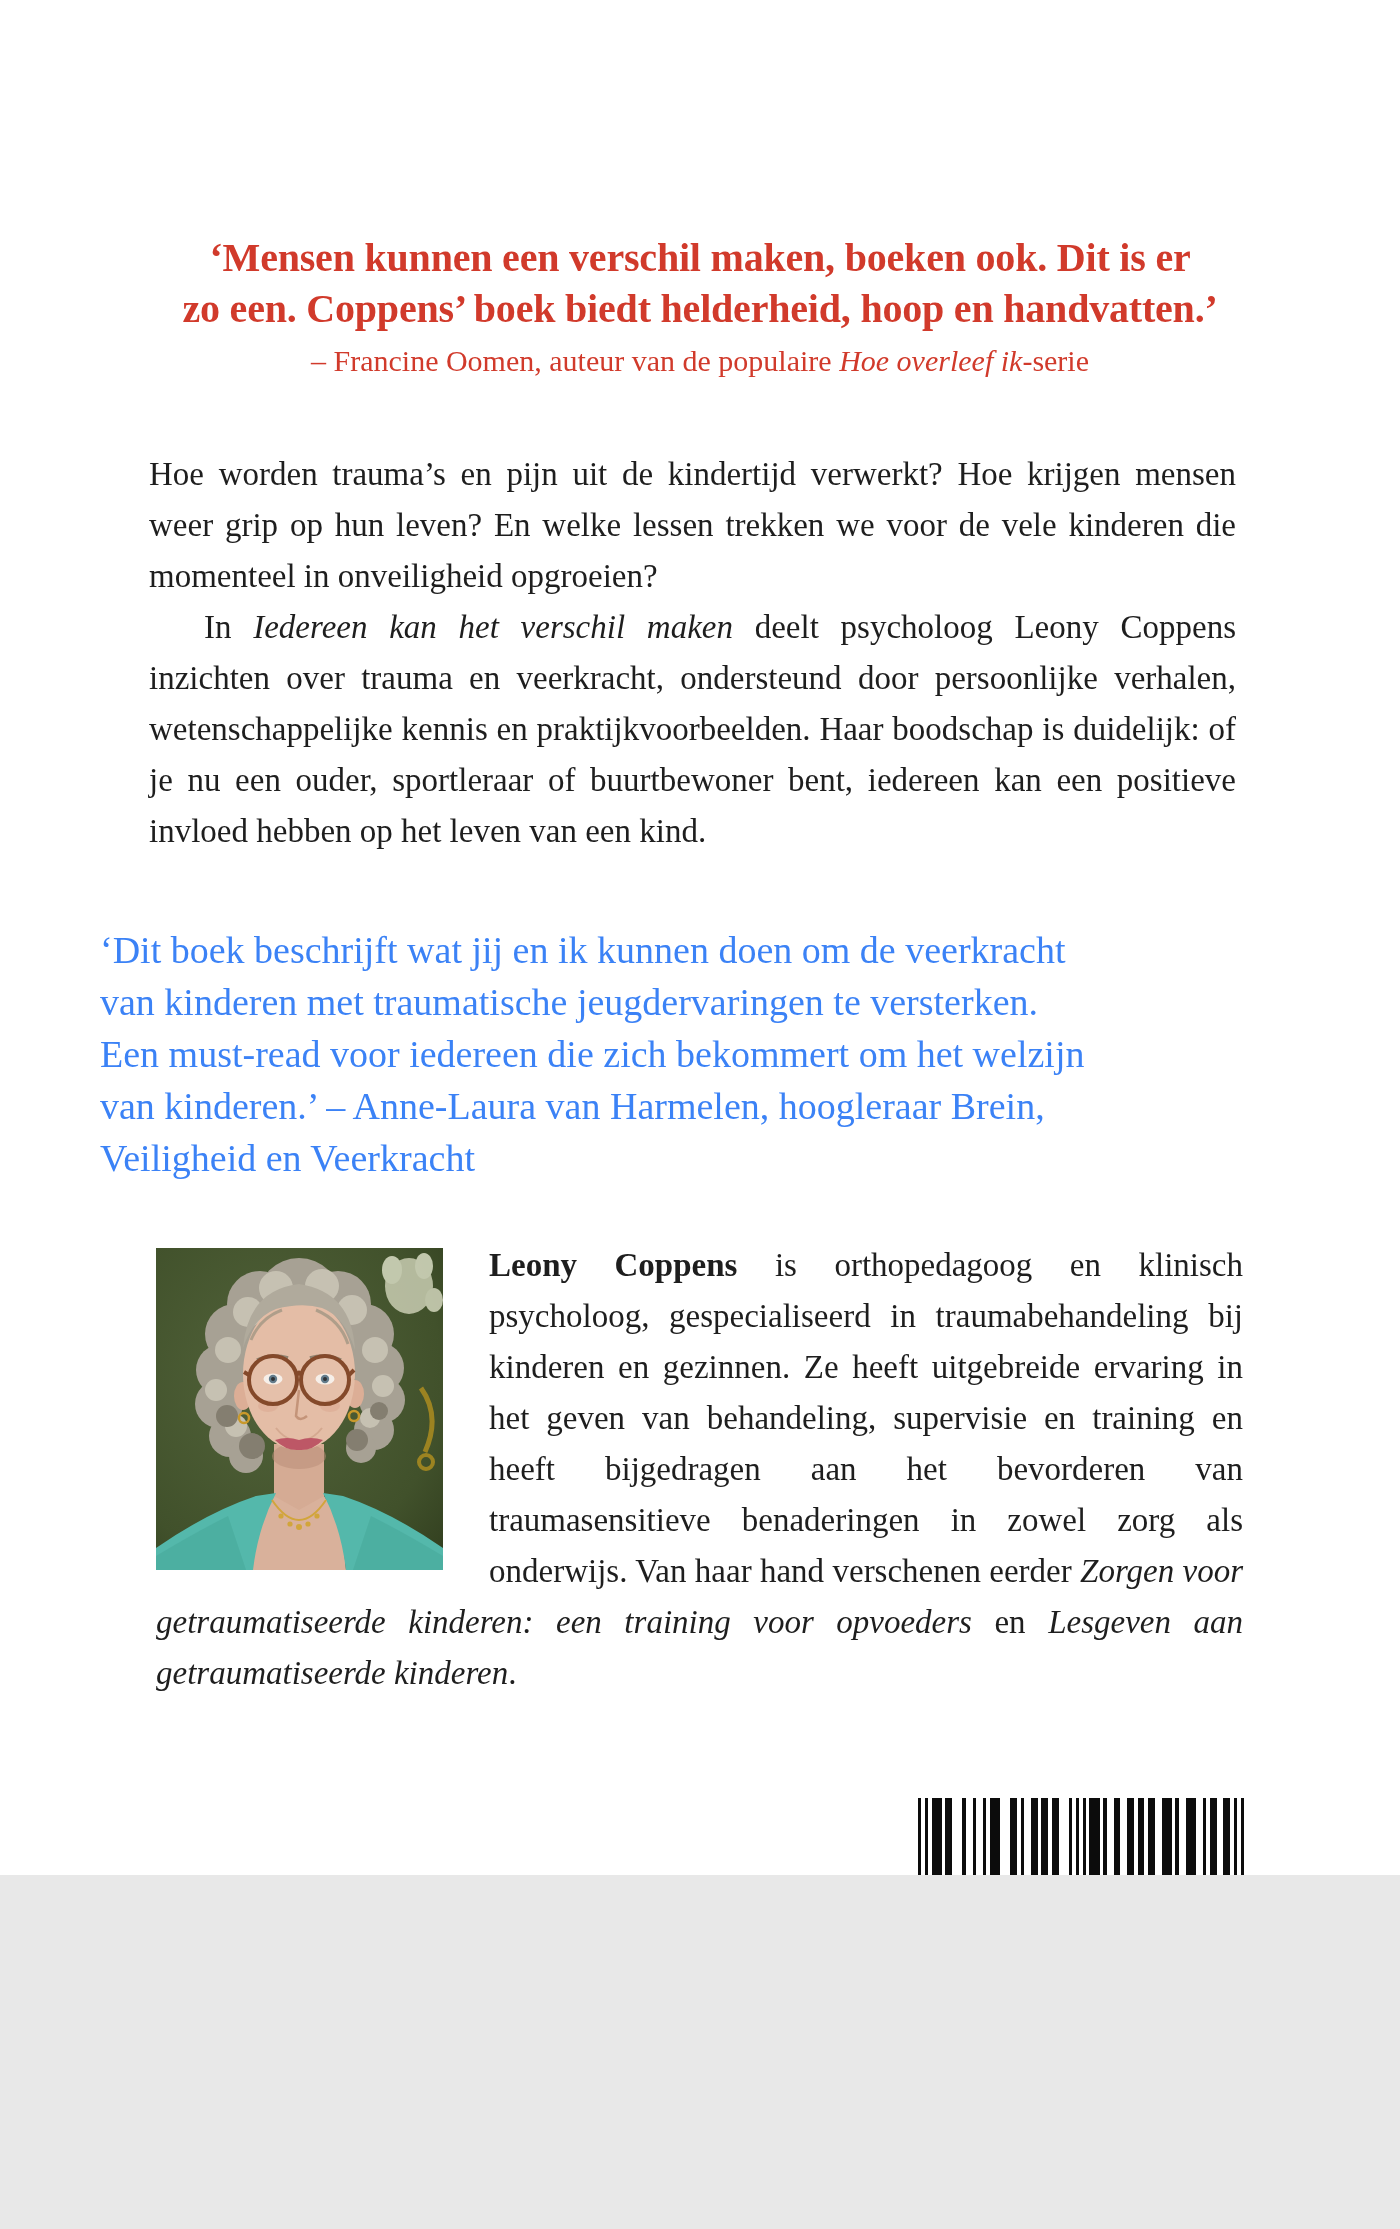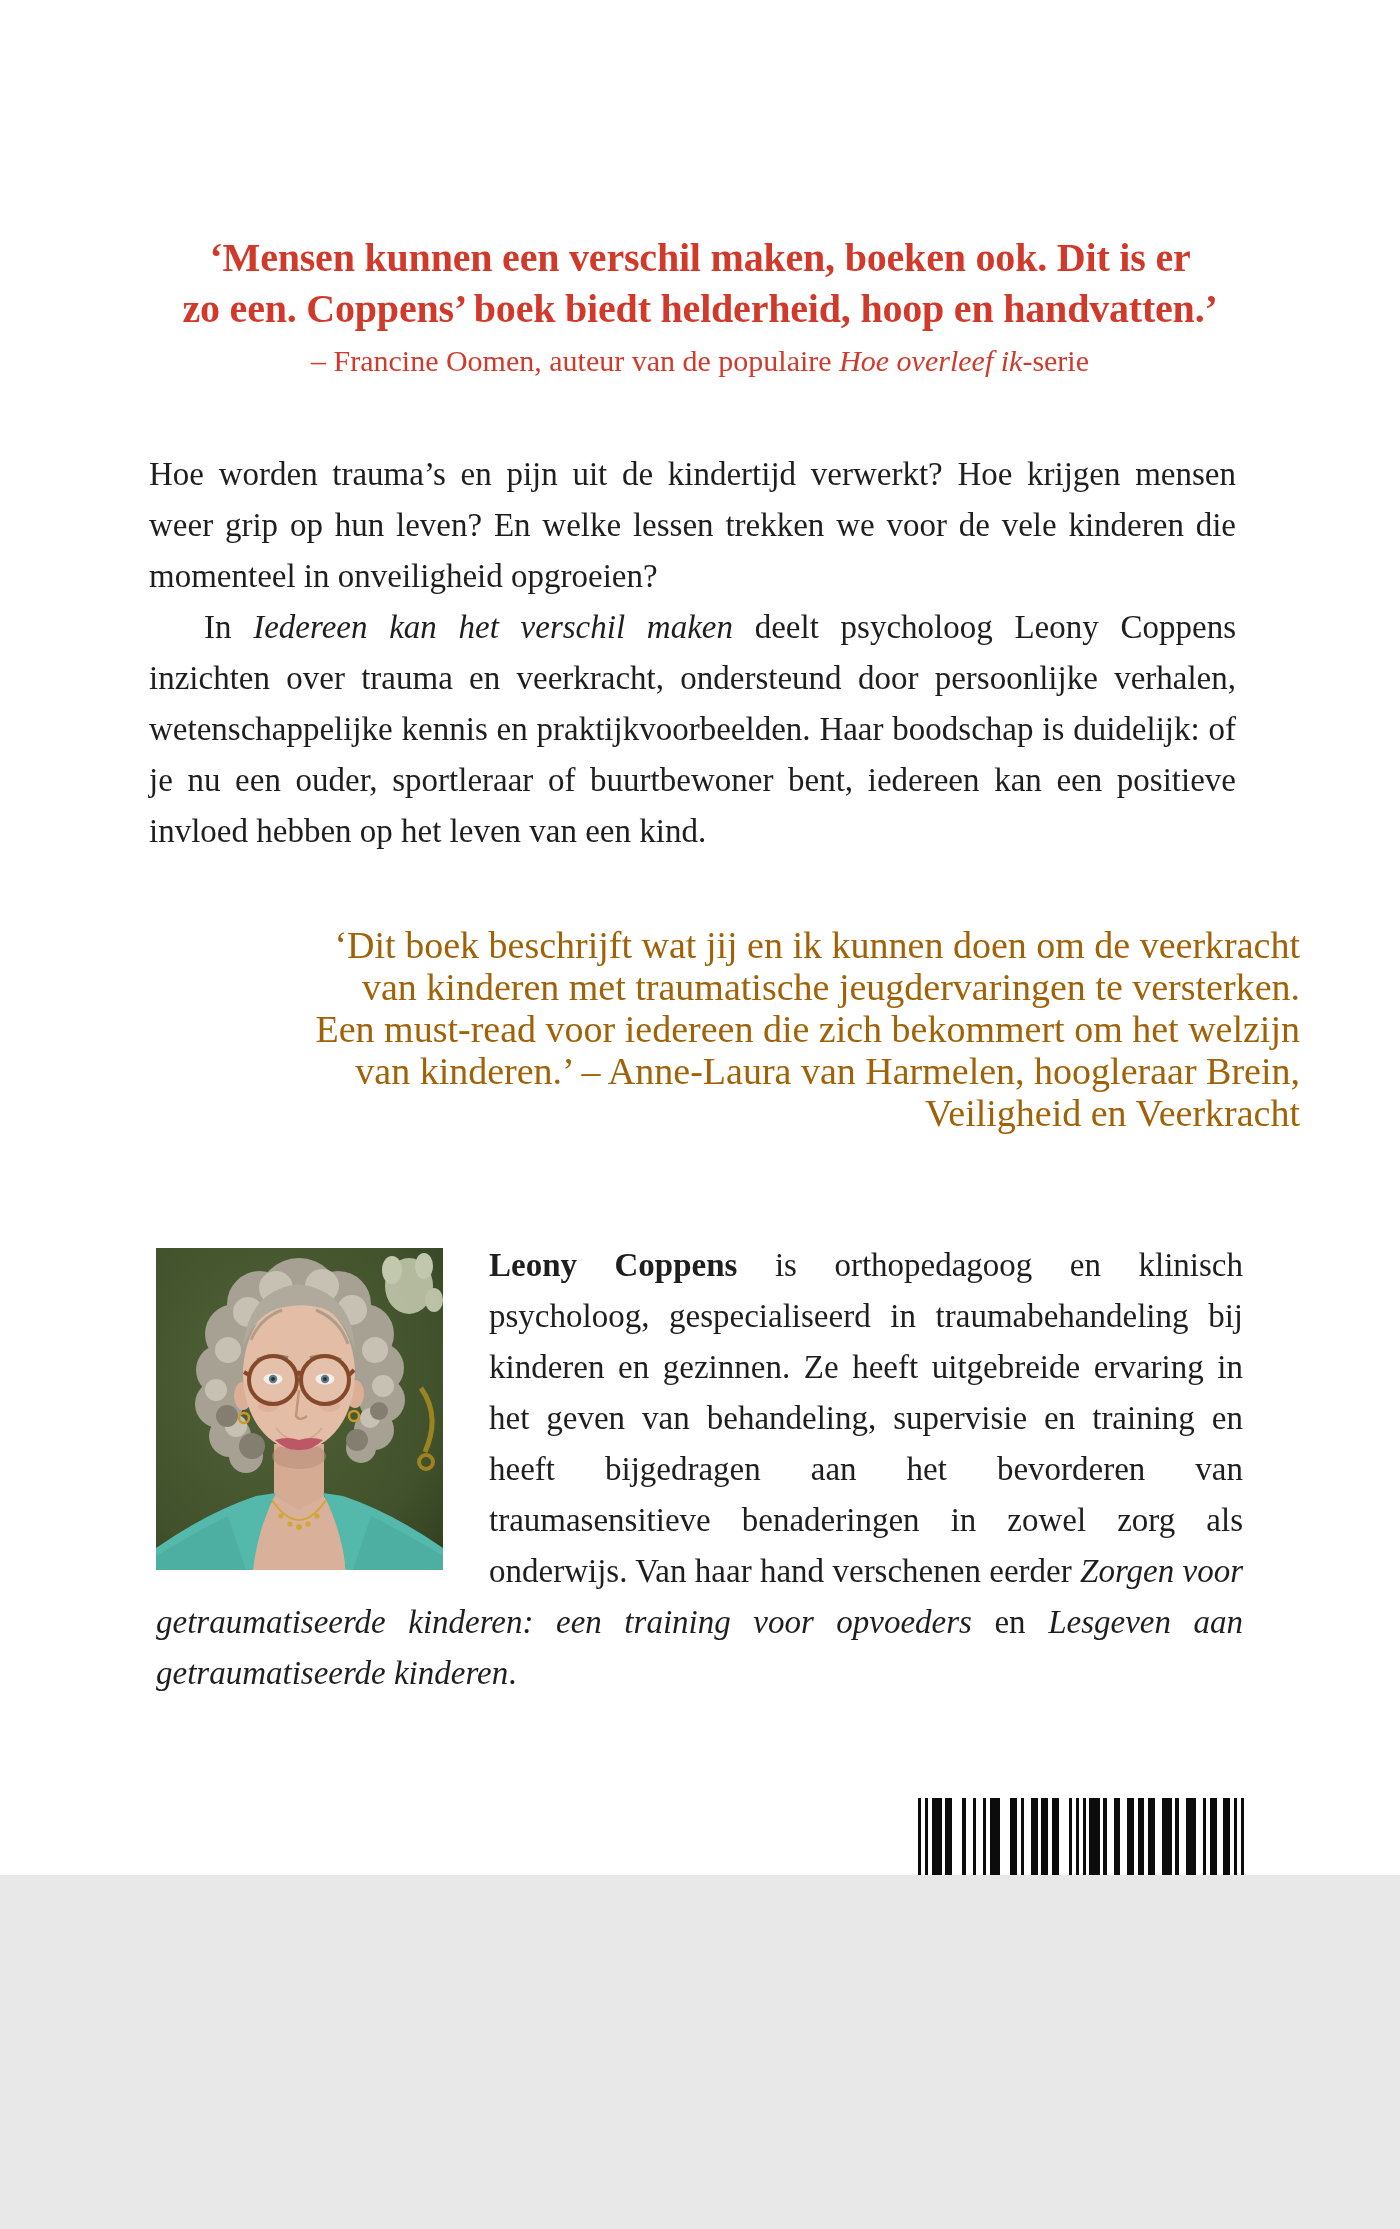--- a/index.html
+++ b/index.html
@@ -23,22 +23,22 @@
   .body-text {
     position:absolute; top:449px; left:149px; width:1087px;
     font-size:33px; line-height:51px; text-align:justify;
     hyphens:auto; -webkit-hyphens:auto;
   }
   .body-text p { margin:0; }
   .body-text p.indent { text-indent:55px; }
   
   .quote-mid {
     position:absolute; top:924px; left:100px; width:1200px;
-    text-align:right; color:#a16207;
-    font-size:38px; line-height:42px;
+    text-align:left; color:#3b82f6;
+    font-size:38px; line-height:52px;
   }
   
   .bio {
     position:absolute; top:1240px; left:156px; width:1087px;
     font-size:33px; line-height:51px; text-align:justify;
     hyphens:auto; -webkit-hyphens:auto;
   }
   .bio .photo-float {
     float:left; width:287px; height:322px;
     margin:8px 46px 12px 0;

